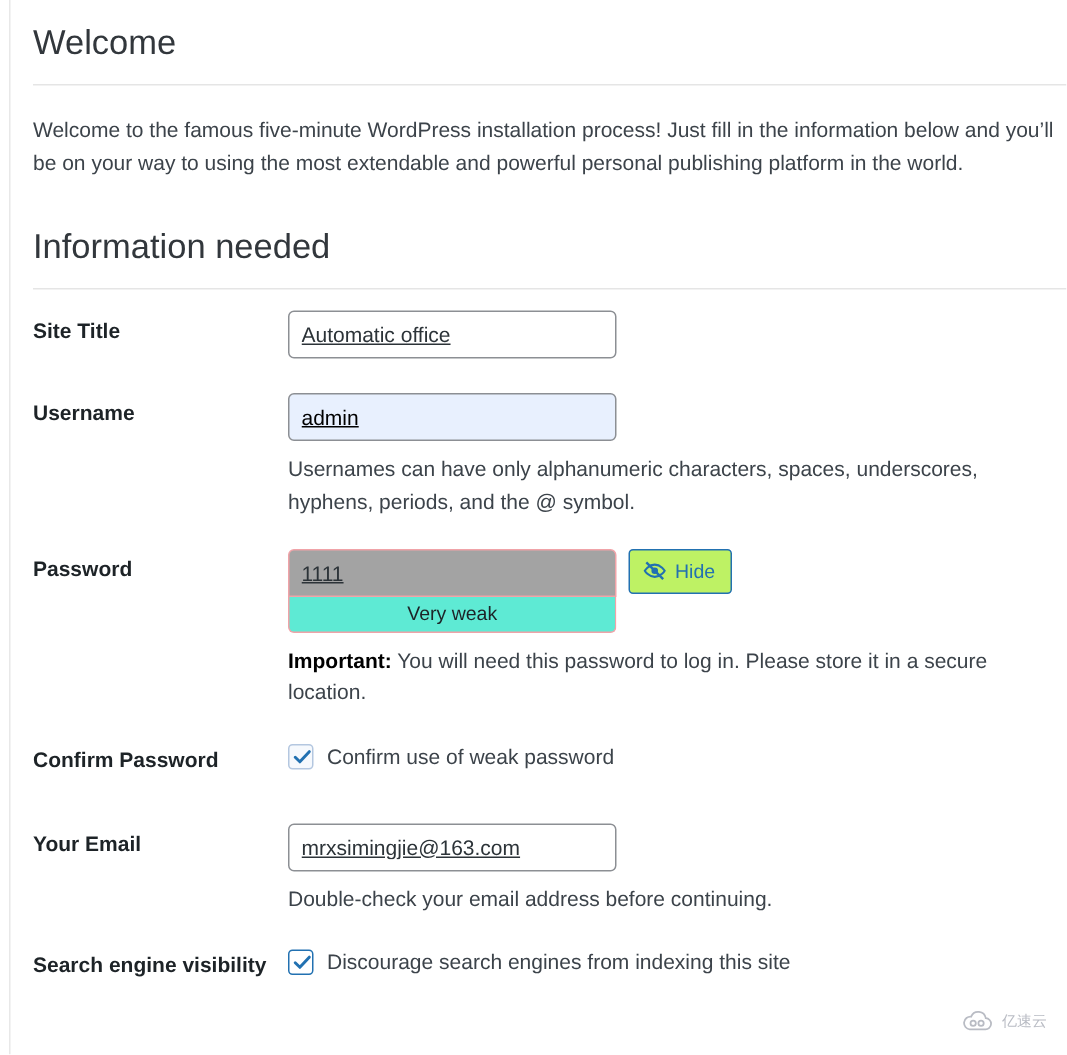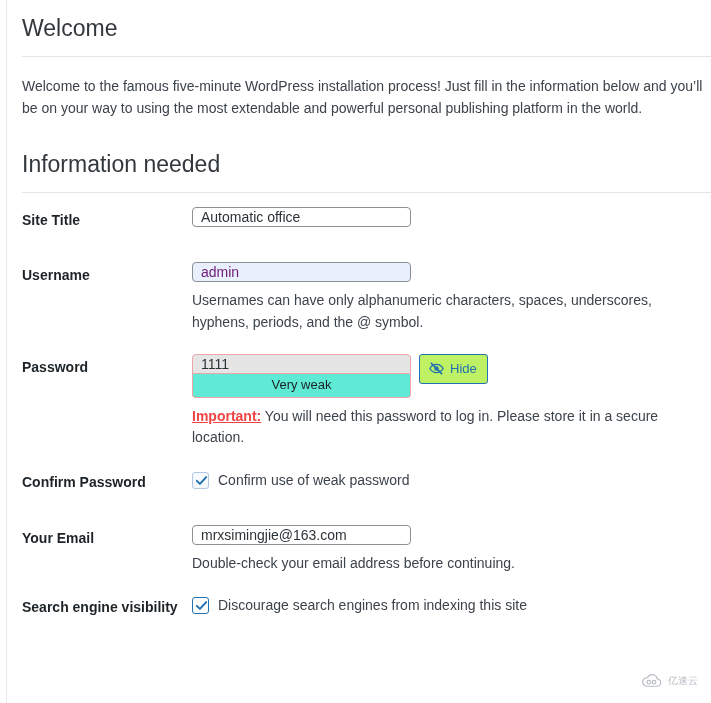--- a/index.html
+++ b/index.html
@@ -81,36 +81,37 @@
     line-height: 1.4;
   }
   table.form-table td {
     vertical-align: top;
     padding: 14px 10px 6px 0;
   }
 
   input.text-input {
     box-sizing: border-box;
     width: 219px;
-    height: 20px;
+    height: 32px;
     padding: 2px 8px;
     font-family: "Liberation Sans", sans-serif;
     font-size: 14px;
     color: #2c3338;
     border: 1px solid #8c8f94;
     border-radius: 4px;
     background: #ffffff;
     outline: none;
+    text-decoration: underline;
   }
   input.autofill {
     background: #e8f0fe;
-    color: #701a75;
+    color: #000000;
   }
   input.pw-input {
-    background: #e5e5e5;
+    background: #a3a3a3;
     border: 1px solid #f0a3a8;
     border-bottom-left-radius: 0;
     border-bottom-right-radius: 0;
     display: block;
   }
 
   .pw-row {
     display: flex;
     align-items: flex-start;
     gap: 8px;
@@ -149,21 +150,21 @@
   button.hide-btn svg { display: block; }
 
   p.desc {
     margin: 8px 0 0 0;
     font-size: 14px;
     line-height: 1.55;
     color: #3c434a;
     max-width: 500px;
   }
   p.desc.narrow { max-width: 478px; }
-  p.desc strong { font-weight: bold; color: #ef4444; text-decoration: underline; }
+  p.desc strong { font-weight: bold; color: #000000; }
 
   .cb-row {
     display: flex;
     align-items: flex-start;
     gap: 9px;
     padding-top: 2px;
   }
   .cb {
     box-sizing: border-box;
     width: 17px;

